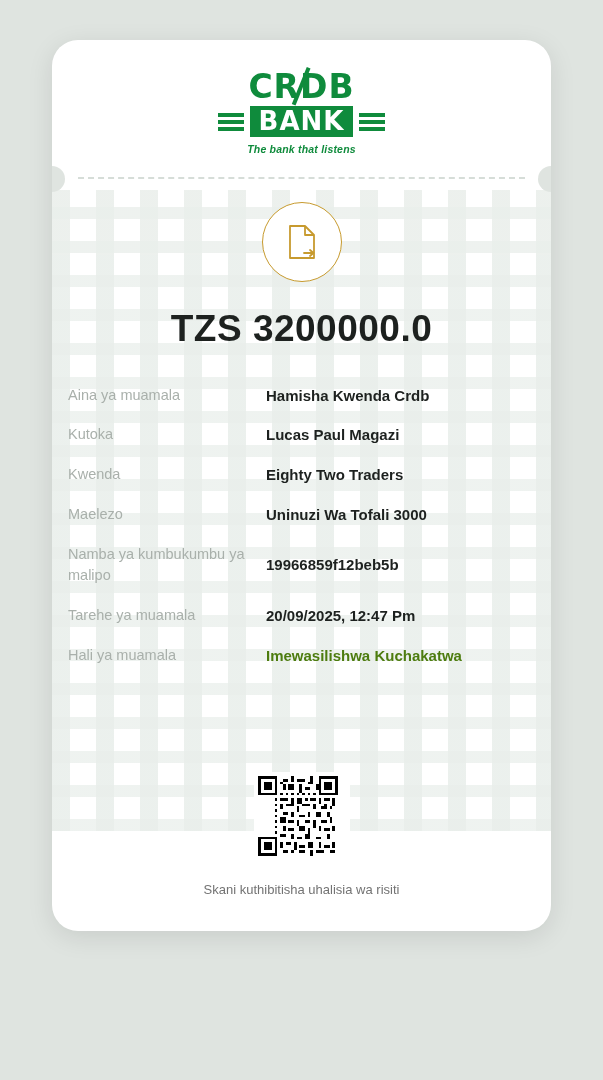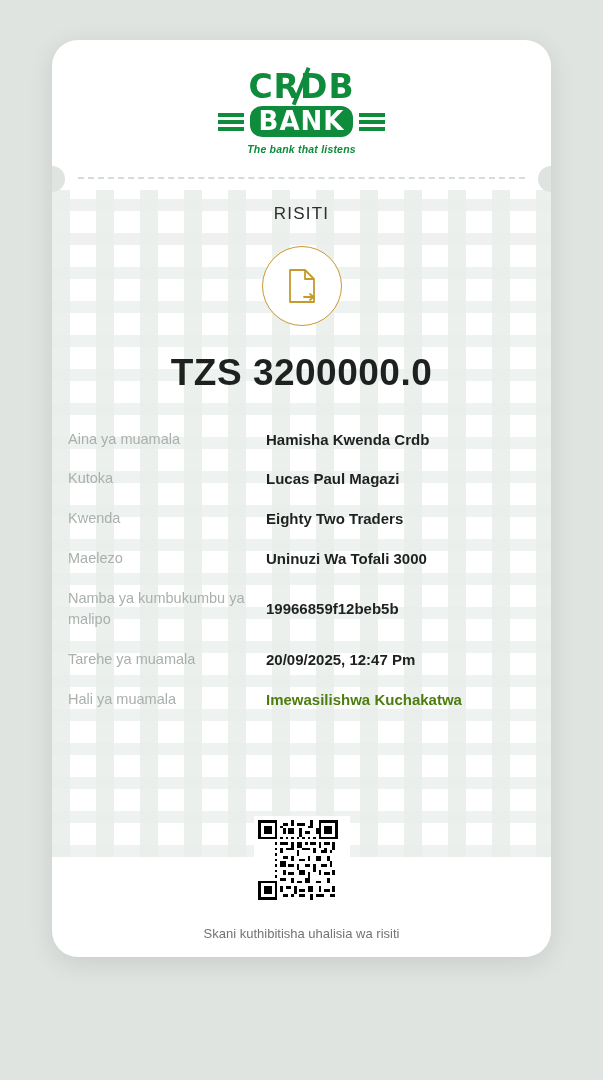--- a/index.html
+++ b/index.html
@@ -23,21 +23,21 @@
   }
 
   .receipt {
     position: relative;
     margin-top: 40px;
     width: 499px;
     background: #ffffff;
     border-radius: 26px;
     box-shadow: 0 6px 26px rgba(0,0,0,0.10);
     overflow: hidden;
-    padding-bottom: 16px;
+    padding-bottom: 34px;
   }
 
   
   .watermark {
     position: absolute;
     left: 0;
     right: 0;
     top: 150px;
     bottom: 100px;
     background-image:
@@ -97,21 +97,20 @@
     background: #0f8b3c;
   }
   .logo-bank {
     font-family: "DejaVu Sans", sans-serif;
     font-weight: bold;
     font-size: 26px;
     letter-spacing: 1px;
     background: #0f8b3c;
     color: #ffffff;
     padding: 2px 9px 3px;
-    border-radius: 12px;
   }
   .logo-tagline {
     margin-top: 7px;
     font-size: 10.5px;
     font-style: italic;
     font-weight: bold;
     color: #0f8b3c;
     letter-spacing: 0.2px;
   }
 
@@ -244,21 +243,20 @@
           </div>
           <div class="logo-tagline">The bank that listens</div>
         </div>
       </div>
 
       <div class="perf">
         <span class="notch left"></span>
         <span class="notch right"></span>
       </div>
 
-      <div class="title">RISITI</div>
 
       <div class="icon-wrap">
         <div class="icon-circle">
           <svg width="34" height="38" viewBox="0 0 34 38" fill="none" aria-hidden="true">
             <path d="M5 3 h15 l9 9 v23 a0 0 0 0 1 0 0 H5 Z" stroke="#c79a2e" stroke-width="1.8" fill="none" stroke-linejoin="round"></path>
             <path d="M20 3 v9 h9" stroke="#c79a2e" stroke-width="1.8" fill="none" stroke-linejoin="round"></path>
             <path d="M19 30 h9" stroke="#c79a2e" stroke-width="1.8" stroke-linecap="round"></path>
             <path d="M25 27 l3.5 3 -3.5 3" stroke="#c79a2e" stroke-width="1.8" fill="none" stroke-linecap="round" stroke-linejoin="round"></path>
           </svg>
         </div>

